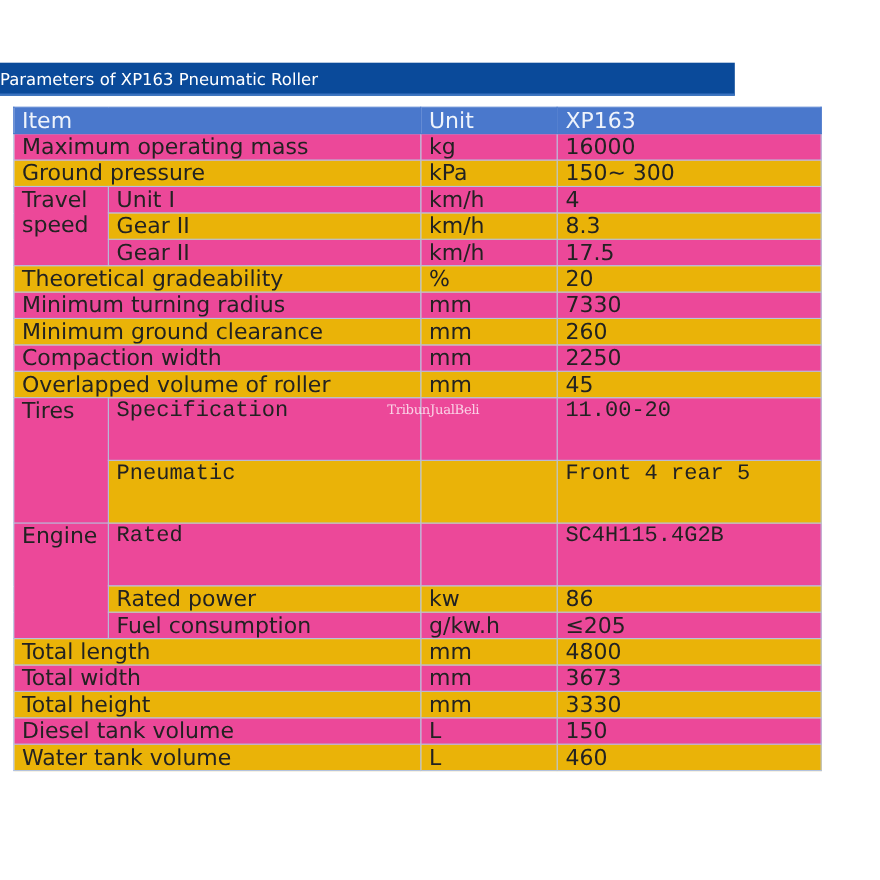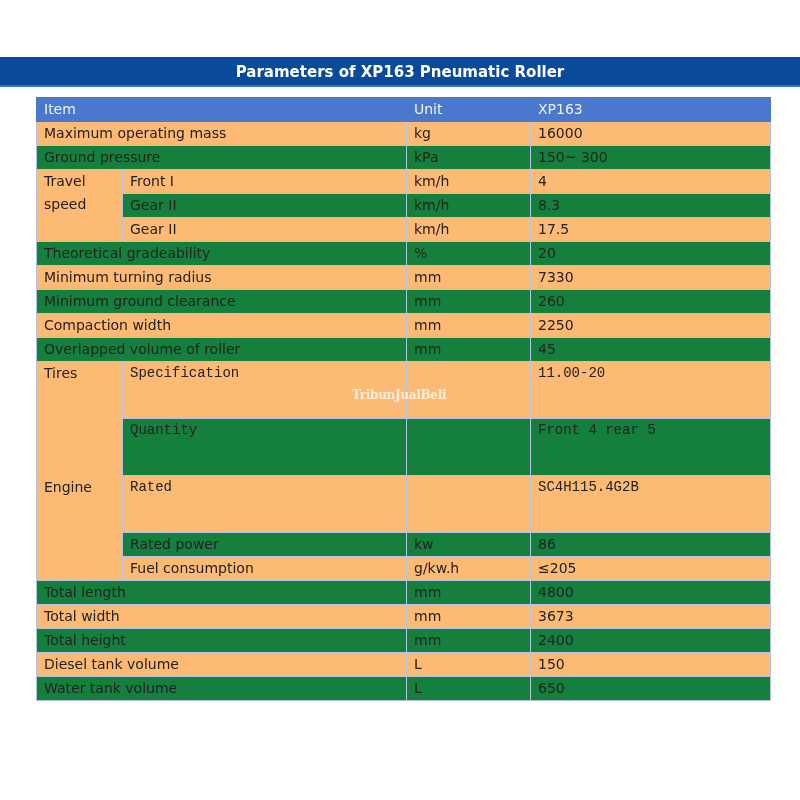--- a/index.html
+++ b/index.html
@@ -1,30 +1,30 @@
 <!DOCTYPE html>
 <html><head>
 <meta charset="utf-8">
 <style>
   html, body { margin: 0; padding: 0; background: #ffffff; }
   body { width: 800px; height: 800px; position: relative; overflow: hidden;
          font-family: "DejaVu Sans", sans-serif; }
-  .title-bar { position: absolute; left: 0; top: 57px; width: 800px; height: 30px;
+  .title-bar { position: absolute; left: 0; top: 57px; width: 668px; height: 30px;
                background: #0a4a9a; border-bottom: 2px solid #3a73c0; box-sizing: border-box;
-               color: #ffffff; font-weight: bold; font-size: 15px; text-align: center; line-height: 30px; }
-  table.spec { position: absolute; left: 36px; top: 97px; width: 734px;
-               border-collapse: collapse; table-layout: fixed; font-size: 14px; color: #222; }
+               color: #ffffff; font-weight: normal; font-size: 15px; text-align: left; line-height: 30px; }
+  table.spec { position: absolute; left: 12px; top: 97px; width: 734px;
+               border-collapse: collapse; table-layout: fixed; font-size: 20px; color: #222; }
   table.spec td { border: 1px solid #b4c3de; padding: 0 0 0 7px; vertical-align: top;
                   line-height: 23px; height: 24px; box-sizing: border-box; white-space: nowrap; }
   table.spec tr.head td { background: #4a78cc; color: #eef3fb; border-color: #4a78cc; height: 23px; }
-  .b { background: #fdba74; margin-left: 36px; }
-  .w { background: #15803d; padding-left: 20px; }
+  .b { background: #ec4899; margin-left: 36px; }
+  .w { background: #eab308; padding-left: 20px; }
   td.tall { height: 57px !important; font-family: Liberation Mono, monospace; }
-  .watermark { position: absolute; left: 352px; top: 388px; color: rgba(255,255,255,0.75);
-               font-size: 12px; font-weight: bold; font-family: "DejaVu Serif", serif; letter-spacing: -0.3px; }
+  .watermark { position: absolute; left: 352px; top: 365px; color: rgba(255,255,255,0.75);
+               font-size: 12px; font-weight: normal; font-family: "DejaVu Serif", serif; letter-spacing: -0.3px; }
 </style>
 </head>
 <body>
 
 <div class="title-bar">Parameters of XP163 Pneumatic Roller</div>
 
 <table class="spec">
   <colgroup>
     <col style="width:86px">
       <col style="width:284px">
@@ -45,21 +45,21 @@
   </tr>
   <tr class="w">
     <td colspan="2">Ground pressure</td>
     <td>kPa</td>
     <td>150~ 300</td>
   </tr>
 
   <tr class="b">
     <td rowspan="3" class="b" style="white-space:pre-line">Travel
 speed</td>
-    <td>Front I</td>
+    <td>Unit I</td>
     <td>km/h</td>
     <td>4</td>
   </tr>
   <tr class="w">
     <td>Gear II</td>
     <td>km/h</td>
     <td>8.3</td>
   </tr>
   <tr class="b">
     <td>Gear II</td>
@@ -93,21 +93,21 @@
     <td>45</td>
   </tr>
 
   <tr class="b">
     <td rowspan="2" class="b">Tires</td>
     <td class="tall">Specification</td>
     <td class="tall"></td>
     <td class="tall">11.00-20</td>
   </tr>
   <tr class="w">
-    <td class="tall">Quantity</td>
+    <td class="tall">Pneumatic</td>
     <td class="tall"></td>
     <td class="tall">Front 4 rear 5</td>
   </tr>
 
   <tr class="b">
     <td rowspan="3" class="b">Engine</td>
     <td class="tall">Rated</td>
     <td class="tall"></td>
     <td class="tall">SC4H115.4G2B</td>
   </tr>
@@ -128,28 +128,28 @@
     <td>4800</td>
   </tr>
   <tr class="b">
     <td colspan="2">Total width</td>
     <td>mm</td>
     <td>3673</td>
   </tr>
   <tr class="w">
     <td colspan="2">Total height</td>
     <td>mm</td>
-    <td>2400</td>
+    <td>3330</td>
   </tr>
   <tr class="b">
     <td colspan="2">Diesel tank volume</td>
     <td>L</td>
     <td>150</td>
   </tr>
   <tr class="w">
     <td colspan="2">Water tank volume</td>
     <td>L</td>
-    <td>650</td>
+    <td>460</td>
   </tr>
 </tbody>
   </table>
 
 <div class="watermark">TribunJualBeli</div>
 
 </body></html>

